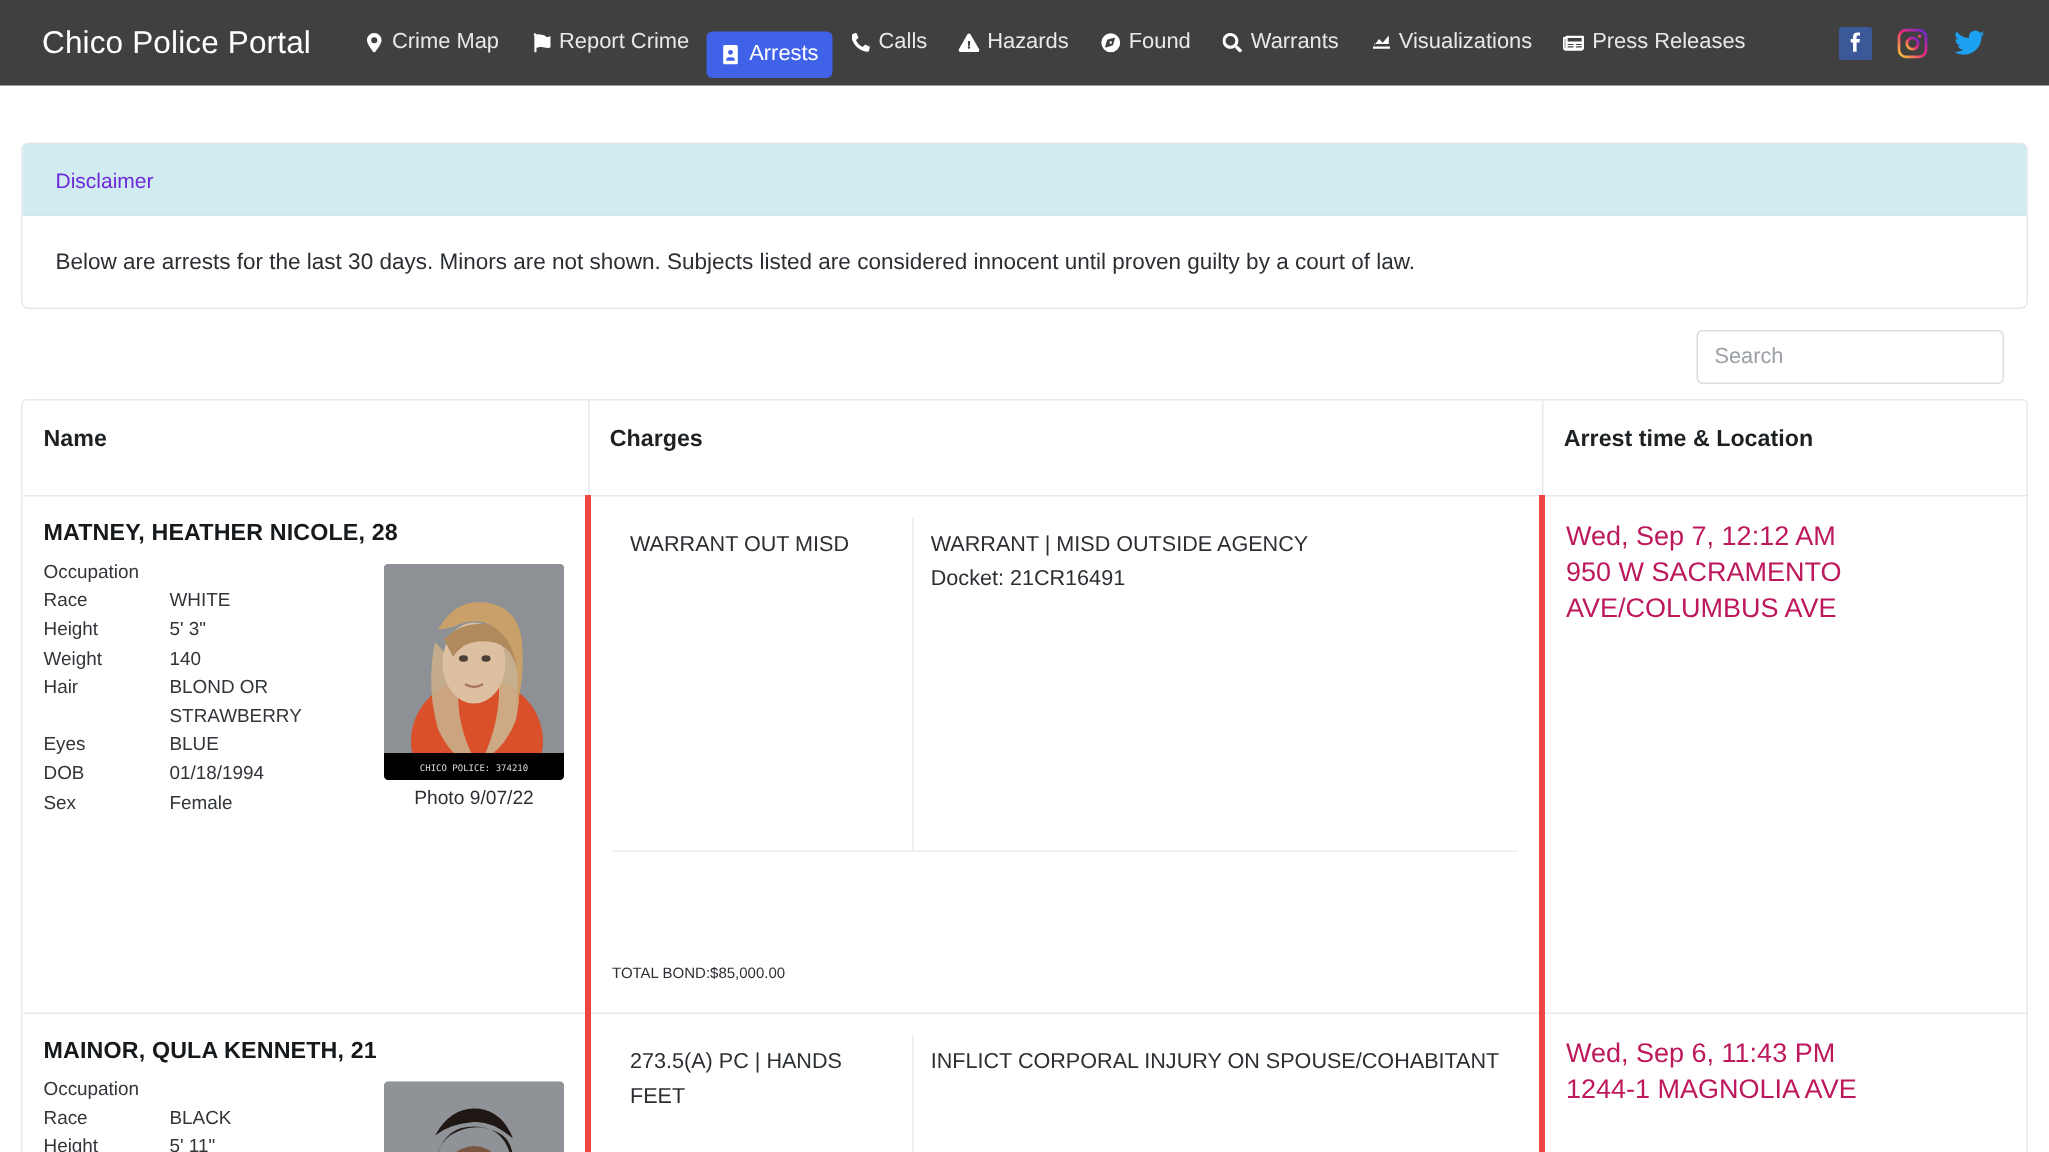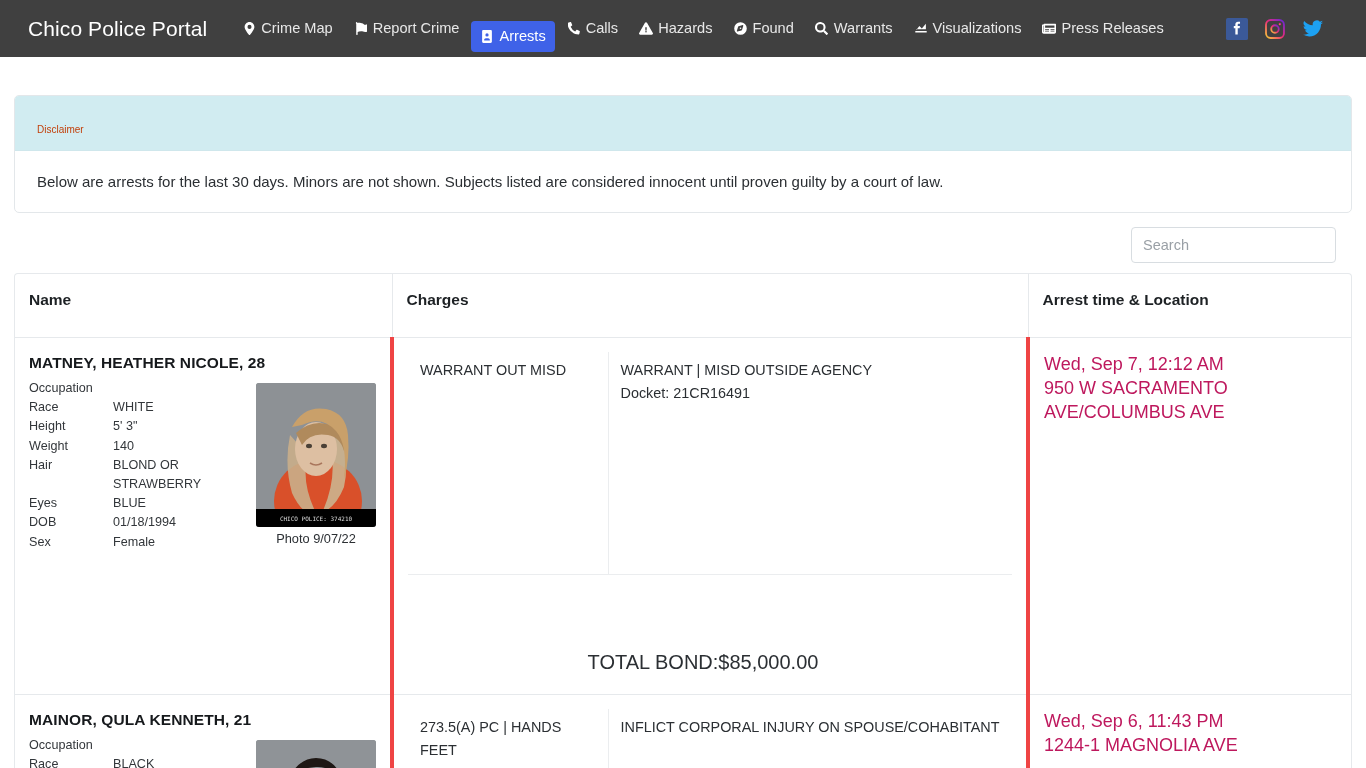--- a/index.html
+++ b/index.html
@@ -80,23 +80,23 @@
   }
 
   .card {
     border: 1px solid #e3e7ea;
     border-radius: 5px;
     background: #fff;
     overflow: hidden;
   }
   .card-header {
     background: #d1ecf1;
-    color: #c2410c;
-    font-size: 10px;
-    padding: 28px 22px 15px 22px;
+    color: #6d28d9;
+    font-size: 14px;
+    padding: 16px 22px 15px 22px;
     border-bottom: 1px solid #cfe7ec;
   }
   .card-body {
     padding: 22px;
     font-size: 15px;
     color: #2b2f33;
   }
 
   .search-row {
     display: flex;
@@ -209,22 +209,22 @@
     border-bottom: 1px solid #ebedef;
     border-right: 1px solid #ebedef;
     padding: 7px 12px 7px 12px;
     vertical-align: top;
     line-height: 23px;
   }
   table.charges td:last-child { border-right: none; }
   .ch-code { width: 200px; }
   .docket { display: block; }
   .total-bond {
-    text-align: center;
-    font-size: 20px;
+    text-align: left;
+    font-size: 10px;
     color: #2b2f33;
     padding: 0 14px 6px 0;
   }
 
   
   .arrest-time, .arrest-loc {
     font-size: 18px;
     color: #be185d;
     line-height: 24px;
   }

